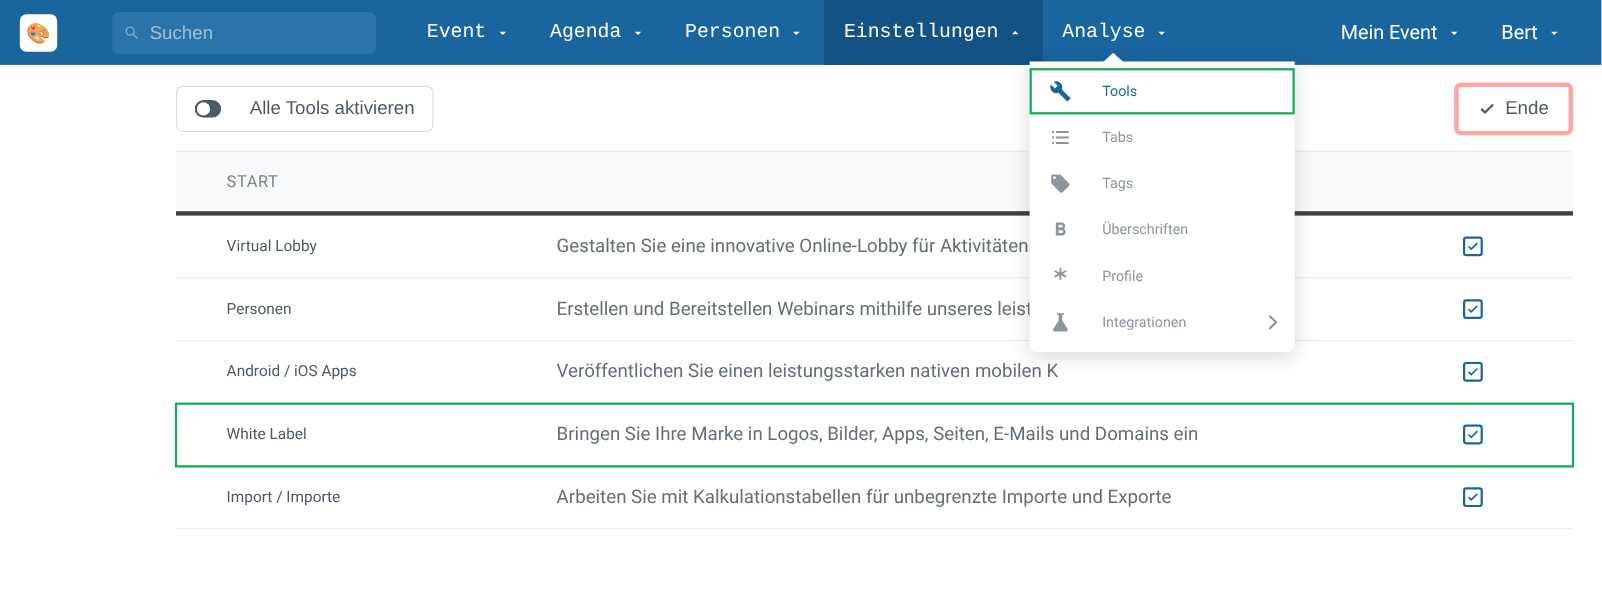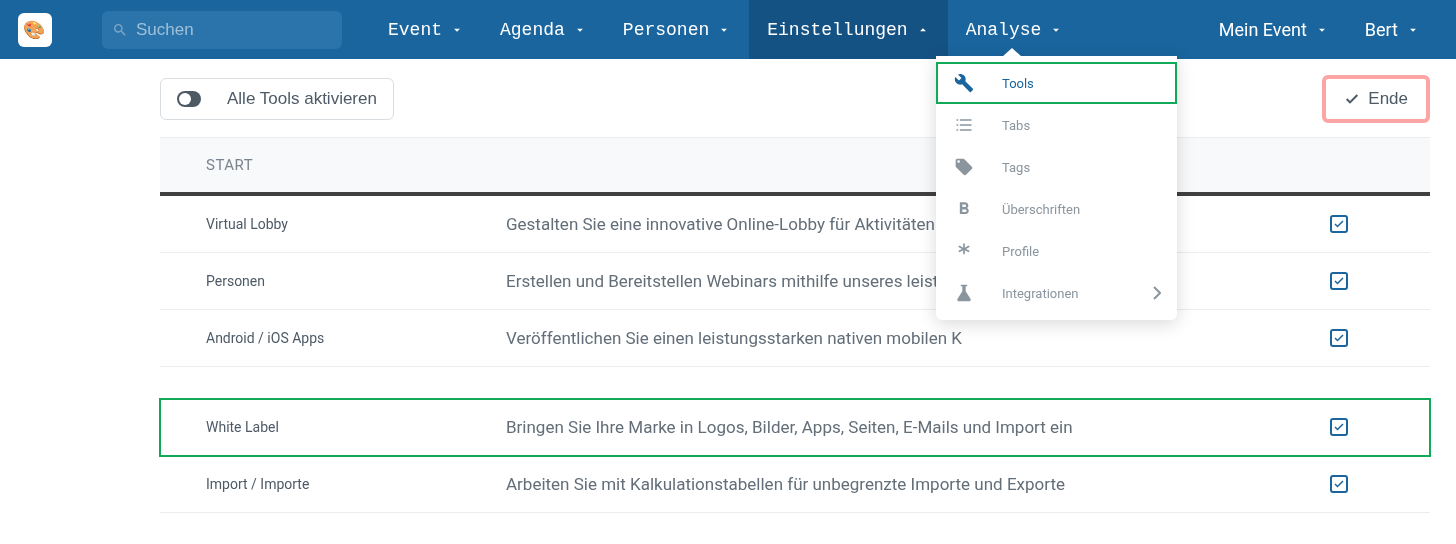--- a/index.html
+++ b/index.html
@@ -29,21 +29,21 @@
   .dropdown-item .chev { position: absolute; right: 16px; fill:#8a959e; width:8px;height:14px; }
 
   .content { padding: 14px 26px 0 160px; }
   .content-header { display: flex; align-items: center; height: 52px; }
   .toggle-btn { border: 1px solid #d8dde1; border-radius: 6px; padding: 10px 16px; display: flex; align-items: center; gap: 26px; color: #4d5a66; font-size: 17px; cursor: pointer; background:#fff; }
   .end-btn { border: 4px solid #fca5a5; border-radius: 6px; padding: 10px 18px; display: flex; align-items: center; gap: 8px; color: #4d5a66; font-size: 17px; cursor: pointer; margin-left: auto; background:#fff; }
 
   .section-header { background: #f8f9fa; border-top:1px solid #e9edef; border-bottom:4px solid #404040; padding: 18px 46px; color: #7a848d; font-size: 15px; letter-spacing: 0.5px; margin-top: 12px; }
 
   .tool-row { display: flex; align-items: center; padding: 18px 46px; border-bottom: 1px solid #e9edef; position: relative; }
-  .tool-row.green-hl { outline: 2px solid #0fa958; outline-offset: -1px; margin-top: 32px; }
+  .tool-row.green-hl { outline: 2px solid #0fa958; outline-offset: -1px; }
   .tool-name { width: 300px; color: #4d5a66; font-size: 14px; }
   .tool-desc { flex: 1; color: #636e78; font-size: 17px; padding-right: 60px; }
   .tool-check { position: absolute; right: 82px; width: 18px; height: 18px; border: 2px solid #1a659e; border-radius: 3px; display:flex;align-items:center;justify-content:center; }
   .tool-check svg { width: 12px; height: 12px; stroke: #1a659e; stroke-width: 3; fill: none; }
   .chevron-up { transform: rotate(180deg); }
 </style>
 </head>
 <body>
 
 <div class="topbar">
@@ -189,21 +189,21 @@
     <div class="tool-name">Android / iOS Apps</div>
     <div class="tool-desc">Veröffentlichen Sie einen leistungsstarken nativen mobilen K</div>
     <div class="tool-check">
         <svg viewBox="0 0 24 24">
           <path d="M4 12l5 5L20 6"></path>
         </svg>
       </div>
   </div>
   <div class="tool-row green-hl">
     <div class="tool-name">White Label</div>
-    <div class="tool-desc">Bringen Sie Ihre Marke in Logos, Bilder, Apps, Seiten, E-Mails und Import ein</div>
+    <div class="tool-desc">Bringen Sie Ihre Marke in Logos, Bilder, Apps, Seiten, E-Mails und Domains ein</div>
     <div class="tool-check">
         <svg viewBox="0 0 24 24">
           <path d="M4 12l5 5L20 6"></path>
         </svg>
       </div>
   </div>
   <div class="tool-row">
     <div class="tool-name">Import / Importe</div>
     <div class="tool-desc">Arbeiten Sie mit Kalkulationstabellen für unbegrenzte Importe und Exporte</div>
     <div class="tool-check">

